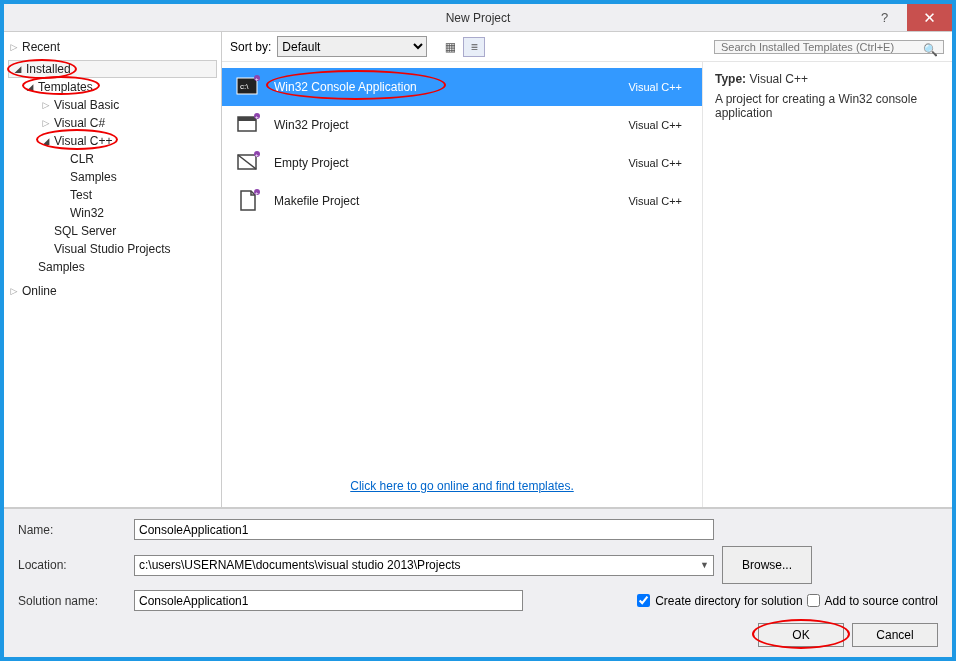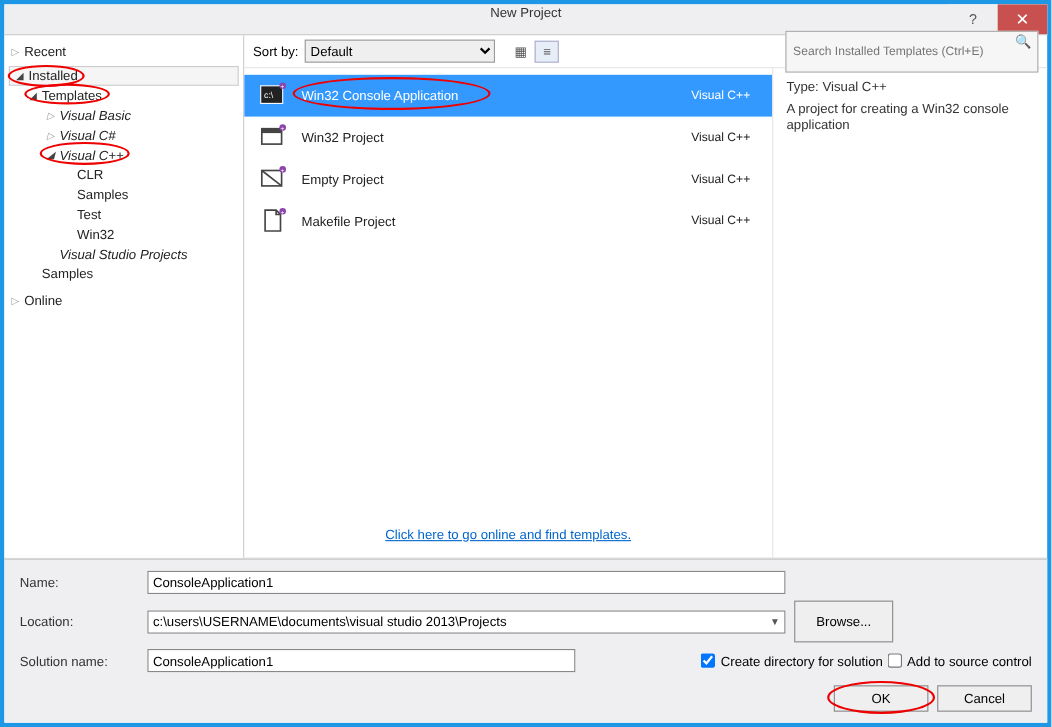--- a/index.html
+++ b/index.html
@@ -1,66 +1,66 @@
 <!DOCTYPE html>
 <html><head>
 <meta charset="utf-8">
 <style>
 * { box-sizing: border-box; margin: 0; padding: 0; font-family: "Segoe UI", Tahoma, sans-serif; }
 body { background: #fff; }
 .window { width: 956px; height: 661px; border: 4px solid #1e98e4; display: flex; flex-direction: column; background: #fff; position: relative; }
-.titlebar { height: 28px; background: #efeff2; display: flex; align-items: flex-start; justify-content: center; position: relative; border-bottom: 1px solid #ccc; }
+.titlebar { height: 28px; background: #efeff2; display: flex; align-items: center; justify-content: center; position: relative; border-bottom: 1px solid #ccc; }
 .titlebar-title { font-size: 12px; color: #333; }
 .titlebar-buttons { position: absolute; right: 0; top: 0; display: flex; height: 100%; }
 .tb-btn { width: 45px; display: flex; align-items: center; justify-content: center; font-size: 13px; color: #555; }
 .tb-help { background: #efeff2; }
 .tb-close { background: #c8504e; color: #fff; font-size: 15px; }
 
 .main { flex: 1; display: flex; flex-direction: column; }
 .upper { flex: 1; display: flex; border-bottom: 1px solid #ccc; justify-content: space-between; }
 
 
 .tree { width: 218px; border-right: 1px solid #ccc; padding: 6px 4px; font-size: 12px; background: #fff; }
 .tree-item { display: flex; align-items: center; padding: 2px 4px; cursor: default; position: relative; }
 .tree-item.sel { background: #f5f5f5; border: 1px solid #ccc; padding: 1px 3px; }
 .arrow { width: 12px; text-align: center; font-size: 9px; color: #555; margin-right: 2px; }
 .arrow.open::before { content: "◢"; color: #444; }
 .arrow.closed::before { content: "▷"; color: #999; }
 .arrow.none::before { content: ""; }
 .tree-label { color: #222; }
 .lvl0 { padding-left: 0; }
 .lvl1 { padding-left: 16px; }
-.lvl2 { padding-left: 32px; font-style: italic; }
+.lvl2 { padding-left: 32px; }
 .lvl3 { padding-left: 48px; }
 .red-oval { position: absolute; border: 2px solid #e00; border-radius: 50%; pointer-events: none; }
 
 
 .center { flex: 1; display: flex; flex-direction: column; }
 .sortbar { height: 30px; display: flex; align-items: center; padding: 4px 8px; gap: 6px; font-size: 12px; border-bottom: 1px solid #e5e5e5; }
-.sortbar select { font-size: 12px; width: 173px; height: 21px; border: 1px solid #999; }
+.sortbar select { font-size: 12px; width: 150px; height: 21px; border: 1px solid #999; }
 .view-btns { display: flex; margin-left: 6px; gap: 2px; }
 .view-btn { width: 22px; height: 20px; border: 1px solid transparent; display: flex; align-items: center; justify-content: center; font-size: 12px; color: #555; }
 .view-btn.active { border: 1px solid #aac; background: #e8eef8; }
 .search-wrap { margin-left: auto; position: relative; }
-.search-input { width: 230px; height: 38px; border: 1px solid #aaa; padding: 2px 24px 2px 6px; font-size: 11px; color: #888; background: #f6f6f6; }
+.search-input { width: 230px; height: 14px; border: 1px solid #aaa; padding: 2px 24px 2px 6px; font-size: 11px; color: #888; background: #f6f6f6; }
 .search-icon { position: absolute; right: 6px; top: 3px; font-size: 12px; color: #555; }
 
 .center-body { flex: 1; display: flex; }
 .template-list { flex: 1; padding: 6px 0; overflow: hidden; position: relative; display: flex; flex-direction: column; }
 .tpl-row { height: 38px; display: flex; align-items: center; padding: 0 12px; font-size: 12px; color: #222; gap: 12px; position: relative; border-bottom: 1px solid transparent; }
 .tpl-row.selected { background: #3399ff; color: #fff; }
 .tpl-icon { width: 28px; height: 28px; display: flex; align-items: center; justify-content: center; position: relative; }
 .tpl-icon svg { width: 26px; height: 26px; }
 .tpl-name { flex: 1; }
 .tpl-lang { font-size: 11px; margin-right: 8px; }
 .online-link { color: #0066cc; text-decoration: underline; font-size: 12px; text-align: center; padding: 8px; margin-top: auto; }
 
 .details { width: 250px; border-left: 1px solid #e5e5e5; padding: 10px 12px; font-size: 12px; color: #333; }
 .details .type-line { margin-bottom: 6px; }
-.details .type-label { font-weight: normal; }
+.details .type-label { font-weight: bold; }
 
 
 .bottom { background: #efeff2; padding: 10px 14px; border-top: 1px solid #ccc; display: flex; flex-direction: column; gap: 6px; font-size: 12px; }
 .form-row { display: flex; align-items: center; gap: 8px; }
 .form-label { width: 108px; color: #333; }
 .form-input { flex: 1; max-width: 580px; height: 21px; border: 1px solid #888; font-size: 12px; padding: 2px 4px; background: #fff; }
 .form-combo { flex: 1; max-width: 580px; height: 21px; border: 1px solid #888; font-size: 12px; padding: 2px 18px 2px 4px; background: #fff; position: relative; }
 .combo-arrow { position: absolute; right: 4px; top: 4px; font-size: 9px; color: #555; }
 .browse-btn { width: 90px; height: 38px; border: 1px solid #888; background: #efefef; font-size: 12px; }
 .checks { display: flex; flex-direction: row; gap: 4px; margin-left: 8px; }
@@ -127,20 +127,24 @@
           <span class="arrow none"></span>
           <span class="tree-label">Samples</span>
         </div>
         <div class="tree-item lvl3">
           <span class="arrow none"></span>
           <span class="tree-label">Test</span>
         </div>
         <div class="tree-item lvl3">
           <span class="arrow none"></span>
           <span class="tree-label">Win32</span>
+        </div>
+        <div class="tree-item lvl2">
+          <span class="arrow none"></span>
+          <span class="tree-label">SQL Server</span>
         </div>
         <div class="tree-item lvl2">
           <span class="arrow none"></span>
           <span class="tree-label">Visual Studio Projects</span>
         </div>
         <div class="tree-item lvl1">
           <span class="arrow none"></span>
           <span class="tree-label">Samples</span>
         </div>
         <div class="tree-item lvl0" style="margin-top:6px;">

